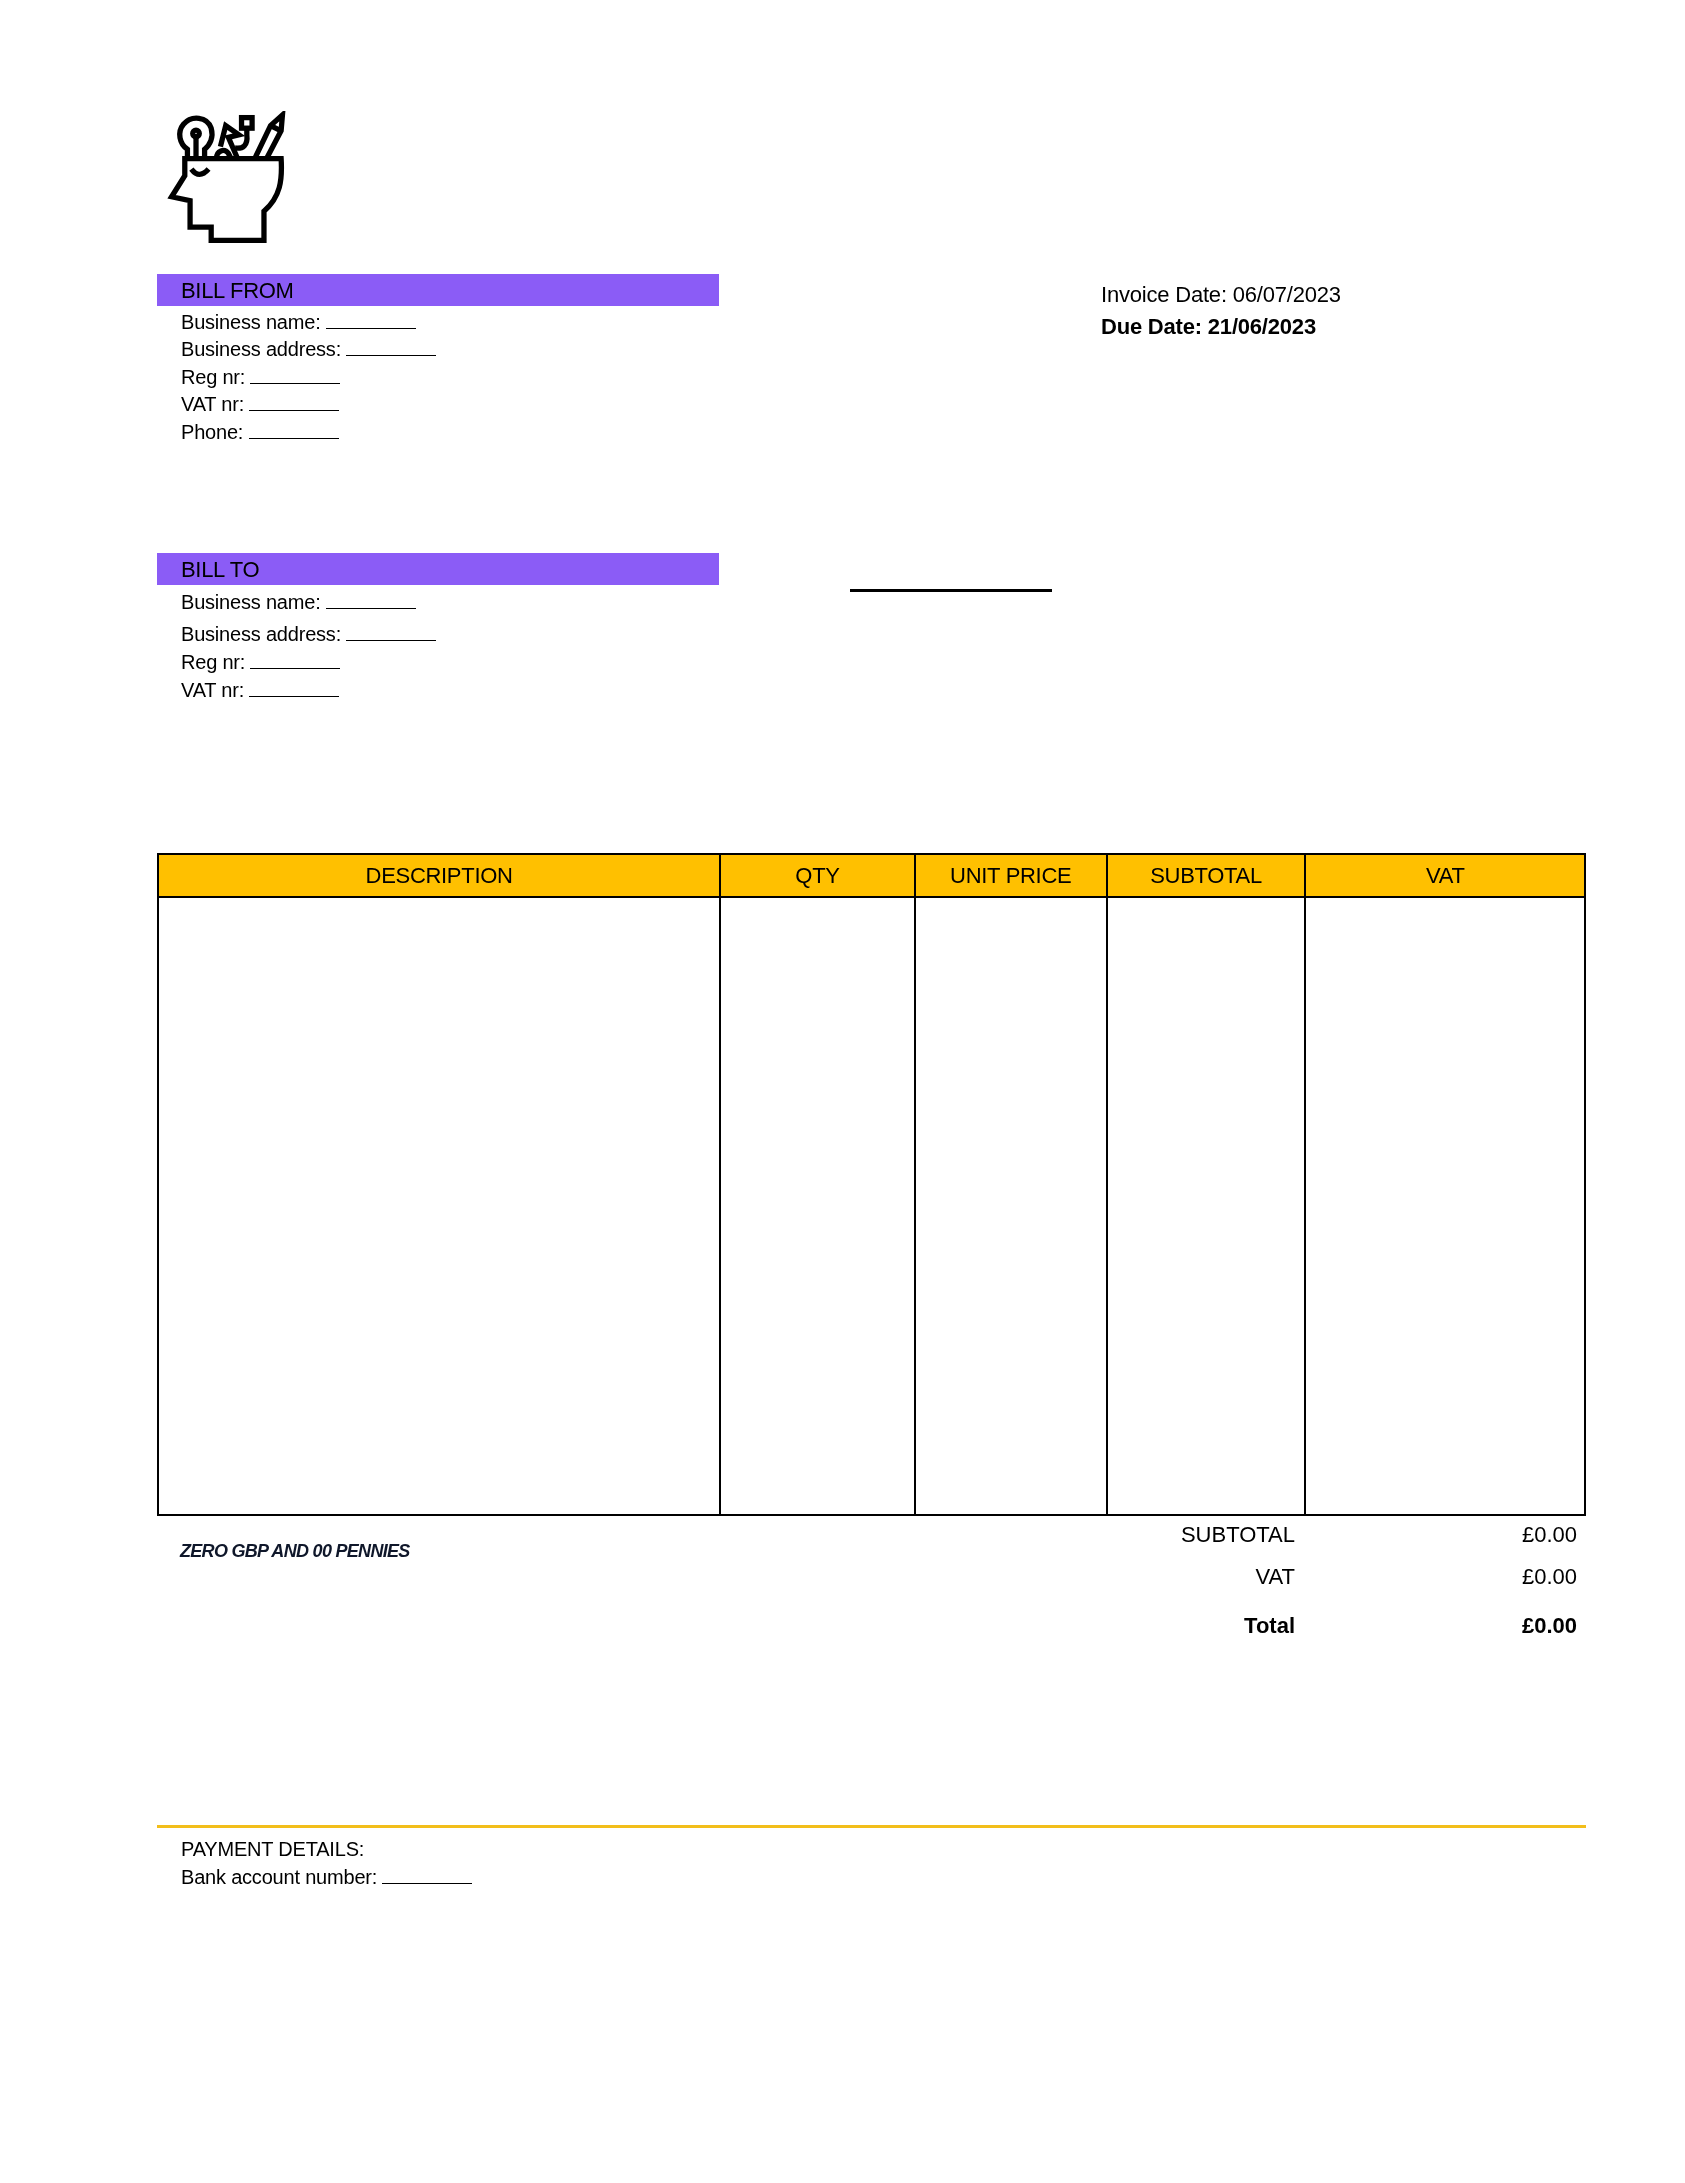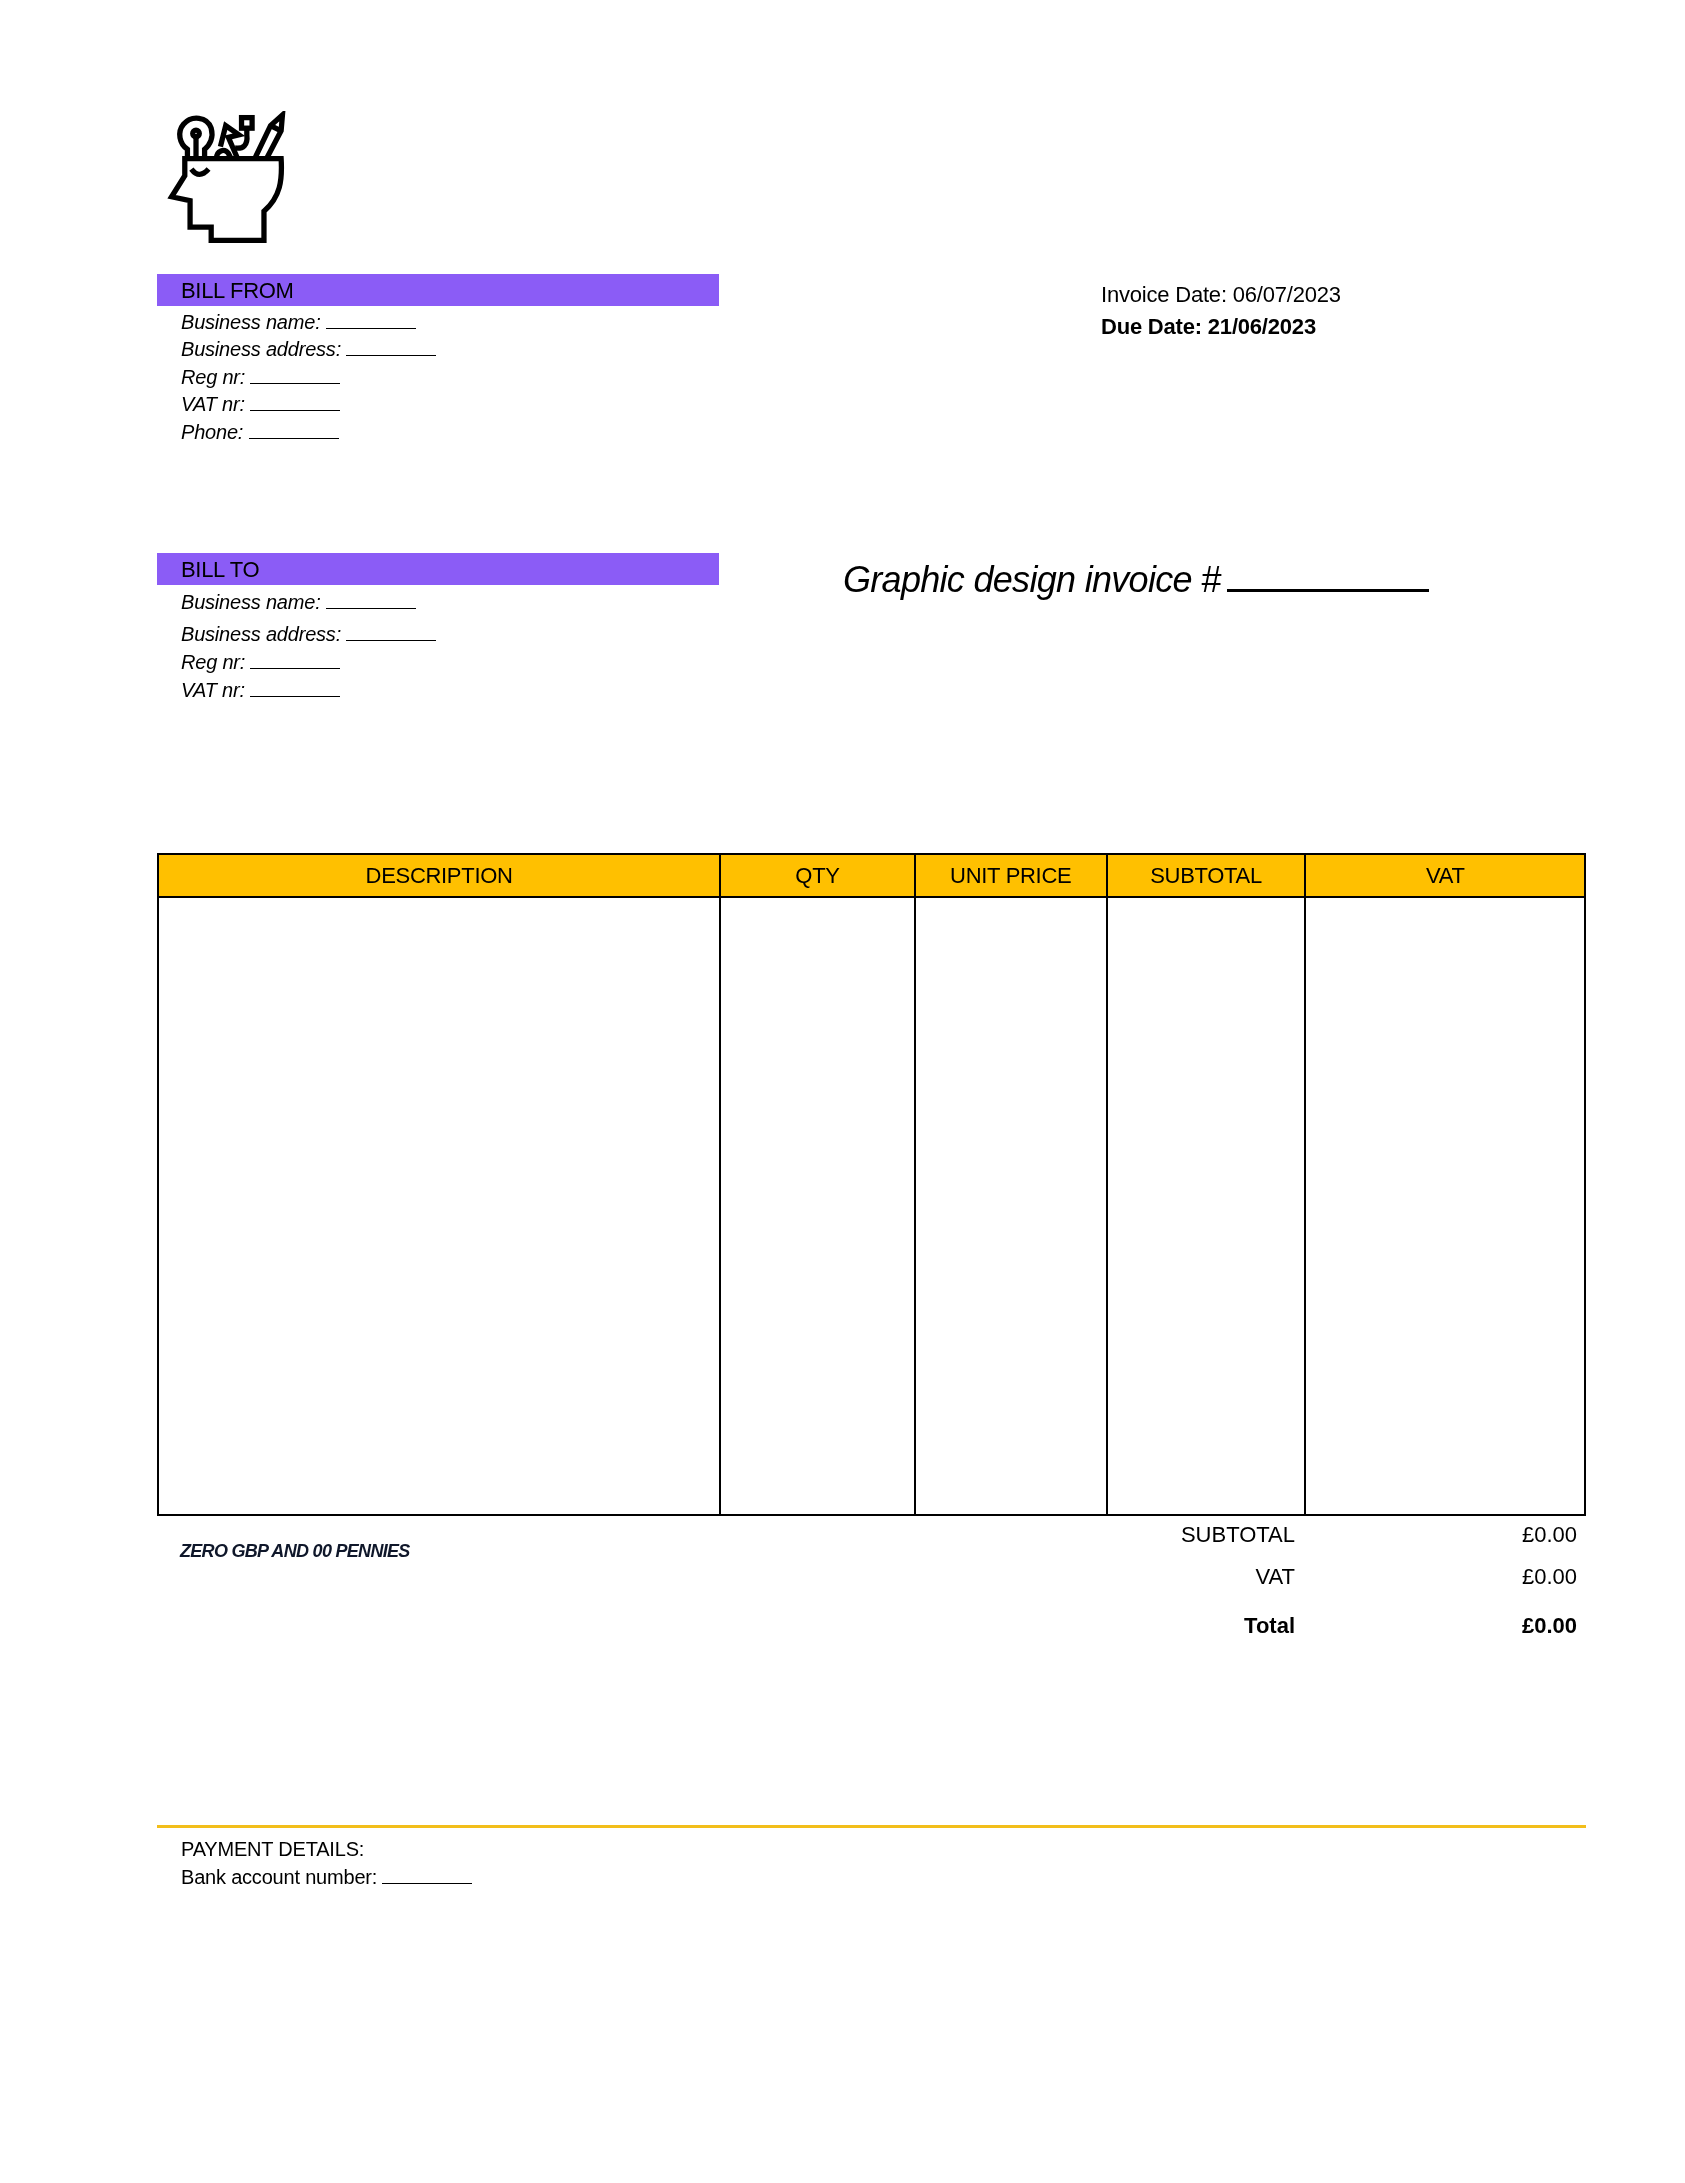--- a/index.html
+++ b/index.html
@@ -2,21 +2,21 @@
 <html style="font-size:10.6px"><head>
 <meta charset="utf-8">
 <style>
   html, body { margin:0; padding:0; background:#ffffff; }
   body { width:1685px; height:2183px; position:relative; overflow:hidden;
          font-family:"Liberation Sans", "DejaVu Sans", sans-serif; color:#000; }
   .abs { position:absolute; }
   .logo { left:165px; top:111px; width:128px; height:132px; }
   .band { background:#8b5cf6; height:32px; left:157px; width:562px; }
   .band-label { position:absolute; left:24px; top:4.6px; font-size:22px; line-height:24px; letter-spacing:-0.3px; }
-  .field-list { left:181px; font-size:20px; letter-spacing:-0.2px;font-style:italic; }
+  .field-list { left:181px; font-size:20px; letter-spacing:-0.2px; }
   .field { white-space:nowrap; line-height:20px; }
   .blank { display:inline-block; width:90px; border-bottom:1.3px solid #000; margin-left:5.3px; height:16px; vertical-align:baseline; }
   .dates { left:1101px; top:278px; font-size:22px; letter-spacing:-0.2px; }
   .dates .row { line-height:34px; height:32px; white-space:nowrap; }
   .bold { font-weight:bold; }
   .title { left:843px; top:559px; font-size:36px; font-style:italic; letter-spacing:-0.7px; white-space:nowrap; }
   .title-blank { display:inline-block; width:202px; border-bottom:3.3px solid #000; margin-left:6.6px; height:26.4px; vertical-align:baseline; }
   table.items { position:absolute; left:157px; top:853px; width:1429px; border-collapse:collapse; }
   table.items th, table.items td { border:2px solid #000; padding:0; }
   table.items th { background:#FFC000; height:41px; font-weight:normal; font-size:22px; letter-spacing:-0.3px; text-align:center;margin-left:28px; }
@@ -82,21 +82,21 @@
   <span class="band-label">BILL TO</span>
 </div>
 <div class="abs field-list" style="top:592px;">
   <div class="field" style="height:32px;"><span>Business name:</span><span class="blank"></span></div>
   <div class="field" style="height:28px;"><span>Business address:</span><span class="blank"></span></div>
   <div class="field" style="height:28px;"><span>Reg nr:</span><span class="blank"></span></div>
   <div class="field" style="height:28px;"><span>VAT nr:</span><span class="blank"></span></div>
 </div>
 
 <div class="abs title">
-  <span>Graphic design invoice #</span><span class="title-blank"></span>
+  <span class="title-blank"></span>
 </div>
 
 <table class="items">
   <colgroup>
     <col style="width:563px">
       <col style="width:195px">
       <col style="width:192px">
       <col style="width:199px">
       <col style="width:280px">
   </colgroup>

